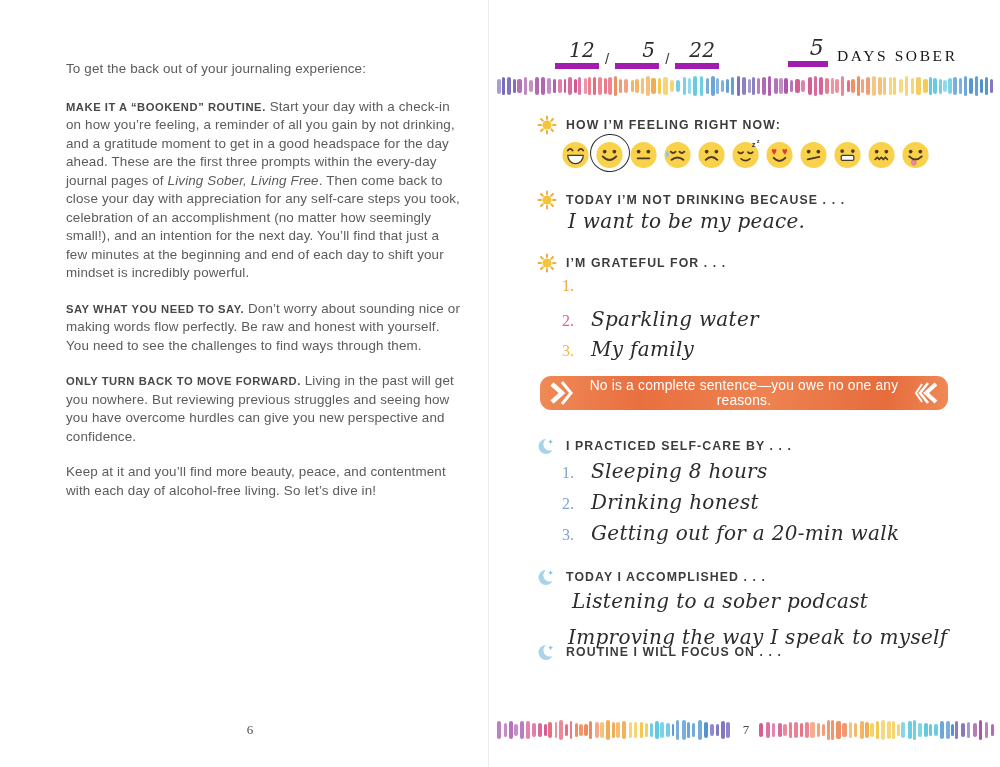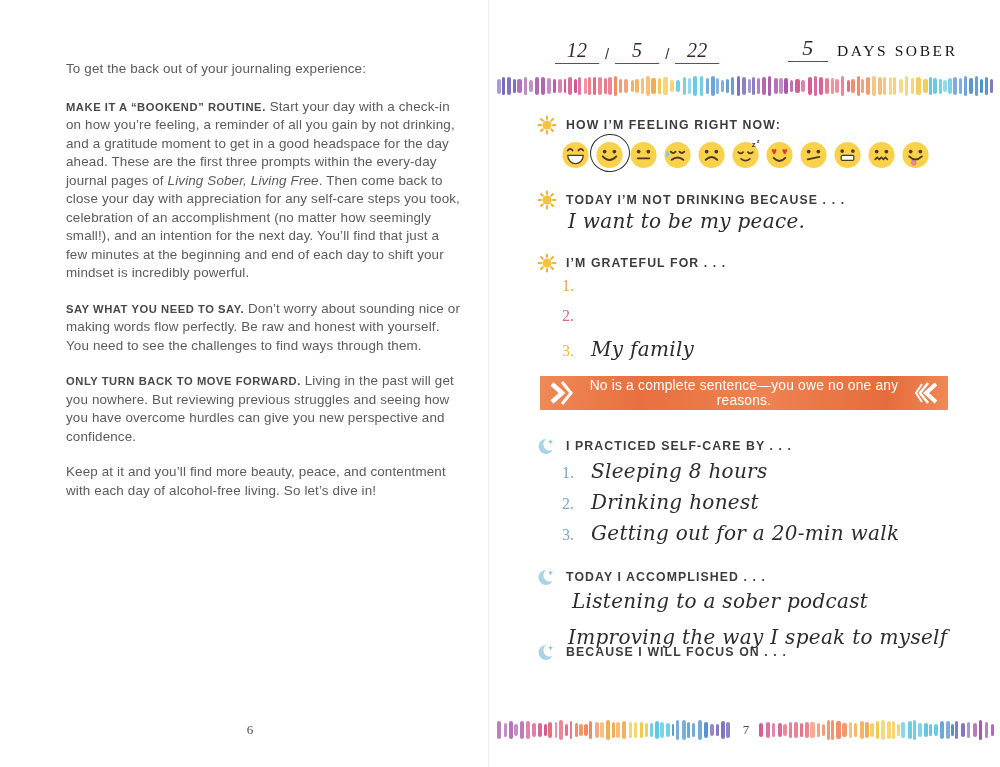--- a/index.html
+++ b/index.html
@@ -16,22 +16,22 @@
   .ital{font-style:italic;}
   .pagenum{position:absolute;top:722px;font-family:"Liberation Serif",serif;
            font-size:13px;color:#4a4a4a;text-align:center;}
   .pagenum-left{left:200px;width:100px;}
   .pagenum-right{left:736px;width:20px;}
 
   
   .hw{font-family:"DejaVu Serif",serif;font-style:italic;color:#2c2c2c;
       font-size:20px;letter-spacing:.3px;}
   .date-row{position:absolute;left:555px;top:38px;display:flex;align-items:flex-end;gap:6px;}
-  .blank{display:inline-block;text-align:center;border-bottom:1px solid #a21caf;
-         padding:0 4px 1px 4px;line-height:24px;font-family:Liberation Serif, serif;}
+  .blank{display:inline-block;text-align:right;border-bottom:6px solid #a21caf;
+         padding:0 4px 1px 4px;line-height:24px;}
   .date-row .blank{min-width:36px;}
   .date-row .sep{font-size:15px;color:#3a3a3a;padding-bottom:2px;}
   .sober-row{position:absolute;left:788px;top:36px;display:flex;align-items:flex-end;gap:9px;}
   .sober-row .blank{min-width:32px;font-size:22px;}
   .sober-label{font-family:"Liberation Serif",serif;font-size:15.5px;letter-spacing:2.6px;
                color:#151515;padding-bottom:2px;}
 
   .wborder{position:absolute;display:flex;align-items:center;overflow:hidden;}
   .wborder .stroke{flex:none;display:inline-block;}
   #border-top{left:497px;top:75px;width:503px;height:22px;}
@@ -47,21 +47,21 @@
   .select-circle{position:absolute;inset:-4px -5px -2px -4px;border:1.6px solid #2e2e2e;
                  border-radius:50%;transform:rotate(-5deg);pointer-events:none;}
 
   .answer{position:absolute;}
   .list{position:absolute;left:562px;}
   .list-row{display:flex;align-items:baseline;height:30px;}
   .list-row .num{font-family:"Liberation Serif",serif;font-size:16px;width:22px;
                  text-align:left;flex:none;}
   .list-row .item-text{margin-left:7px;}
 
-  .banner{position:absolute;left:540px;top:376px;width:408px;height:34px;border-radius:0;
+  .banner{position:absolute;left:540px;top:376px;width:408px;height:34px;border-radius:11px;
           background:linear-gradient(95deg,#ef8a57 0%,#e96f3f 25%,#ee8351 55%,#e66c3c 85%,#ef8a57 100%);
           display:flex;align-items:center;padding:0 10px;box-sizing:border-box;}
   .banner-text{flex:1;text-align:center;color:#fff;font-size:13.8px;letter-spacing:.2px;}
   .chev{width:24px;height:28px;flex:none;}
 </style>
 </head>
 <body>
 
 <div class="spread">
   <div class="spine"></div>
@@ -303,20 +303,21 @@
           </svg>
       </span>
       <span class="sec-label">I’M GRATEFUL FOR . . .</span>
     </div>
     <div class="list" style="top:277px">
       <div class="list-row">
         <span class="num" style="color: rgb(242, 163, 72);">1.</span>
       </div>
       <div class="list-row">
         <span class="num" style="color: rgb(226, 97, 142);">2.</span>
+        <span class="hw item-text">Sparkling water</span>
       </div>
       <div class="list-row">
         <span class="num" style="color: rgb(242, 185, 63);">3.</span>
         <span class="hw item-text">My family</span>
       </div>
     </div>
 
     <div class="banner">
       <span class="chev">
         <svg viewBox="0 0 24 28" width="24" height="28">
@@ -372,21 +373,21 @@
     <div class="answer hw" style="left:572px;top:589px">Listening to a sober podcast</div>
 
     <div class="sec" style="top:642px">
       <span class="icon">
         <svg viewBox="0 0 20 20" width="20" height="20">
             <circle cx="9" cy="10.5" r="7.5" fill="#a9d3e8"></circle>
             <circle cx="12.8" cy="8.2" r="6.4" fill="#ffffff"></circle>
             <path d="M13.6,3.2 l0.8,1.7 1.7,0.8 -1.7,0.8 -0.8,1.7 -0.8,-1.7 -1.7,-0.8 1.7,-0.8 Z" fill="#8cc2de"></path>
           </svg>
       </span>
-      <span class="sec-label">BECAUSE I WILL FOCUS ON . . .</span>
+      <span class="sec-label">ROUTINE I WILL FOCUS ON . . .</span>
     </div>
     <div class="answer hw" style="left:568px;top:625px">Improving the way I speak to myself</div>
 
     <div class="wborder" id="border-bl">
         <span class="stroke" style="width: 4.1975px; height: 17.4595px; margin-right: 2.52827px; background: rgb(168, 85, 168); opacity: 0.75; border-radius: 2px;"></span>
         <span class="stroke" style="width: 3.70012px; height: 13.197px; margin-right: 1.27769px; background: rgb(168, 85, 168); opacity: 0.67; border-radius: 2px;"></span>
         <span class="stroke" style="width: 3.93019px; height: 18.3946px; margin-right: 1.35615px; background: rgb(168, 85, 168); opacity: 0.82; border-radius: 2px;"></span>
         <span class="stroke" style="width: 3.7641px; height: 12.9647px; margin-right: 2.27428px; background: rgb(168, 85, 168); opacity: 0.67; border-radius: 2px;"></span>
         <span class="stroke" style="width: 3.60105px; height: 18.8471px; margin-right: 2.31247px; background: rgb(168, 85, 168); opacity: 0.77; border-radius: 2px;"></span>
         <span class="stroke" style="width: 4.38758px; height: 18.3249px; margin-right: 1.5136px; background: rgb(212, 84, 142); opacity: 0.72; border-radius: 2px;"></span>

